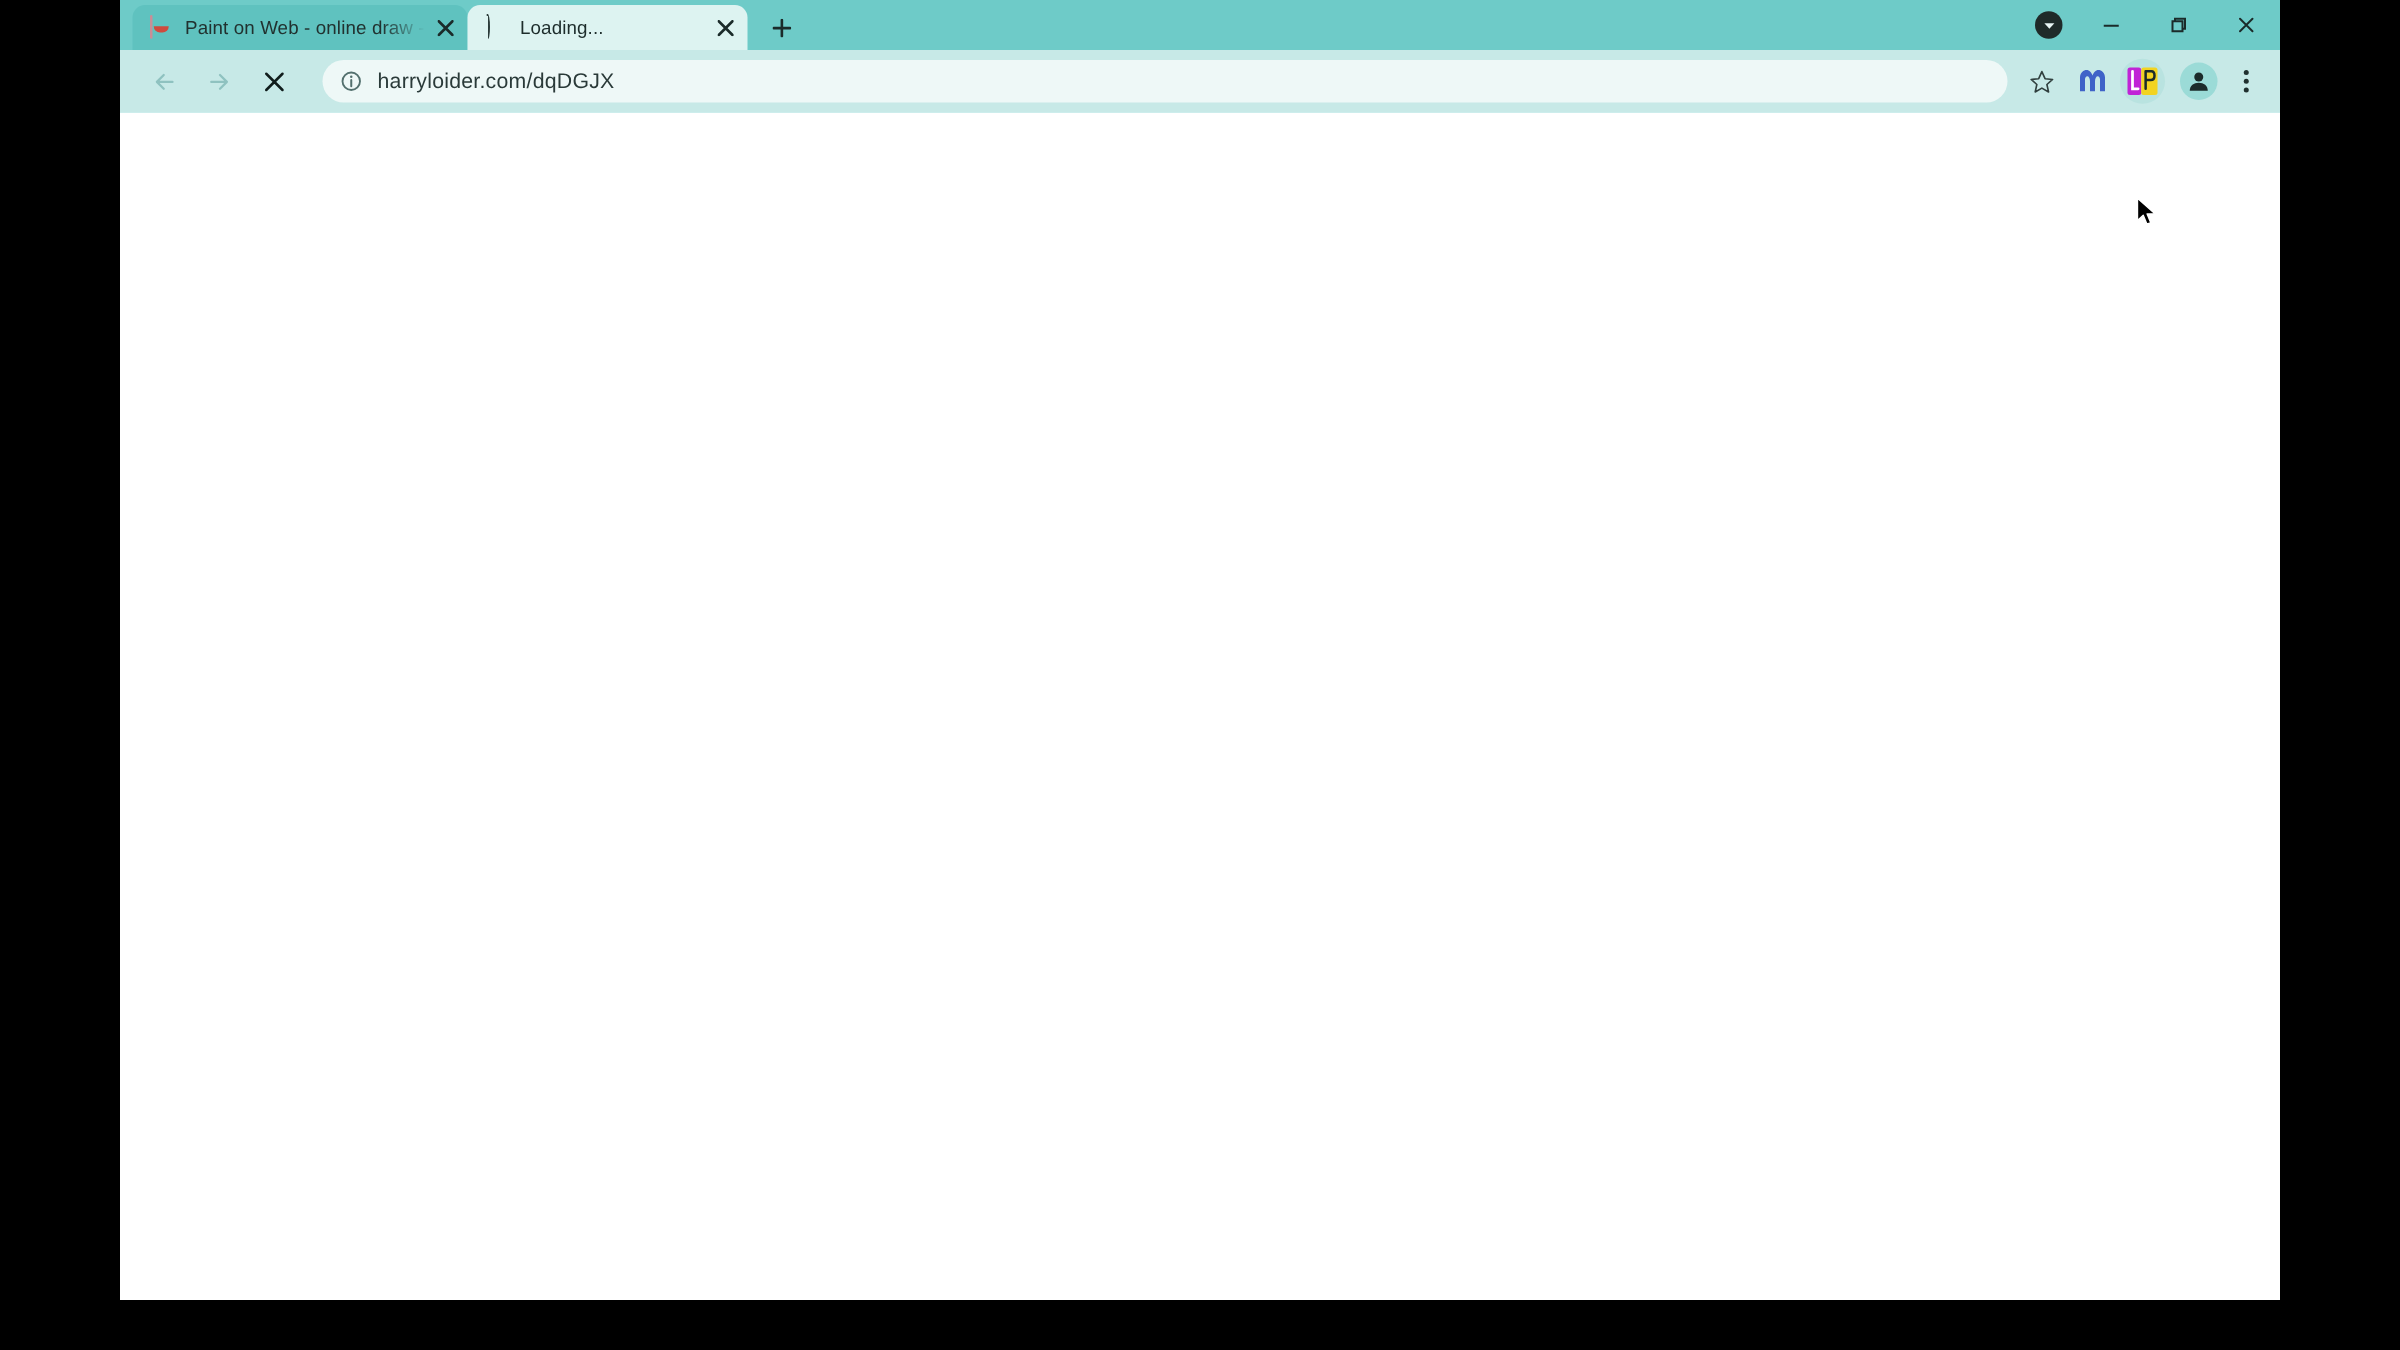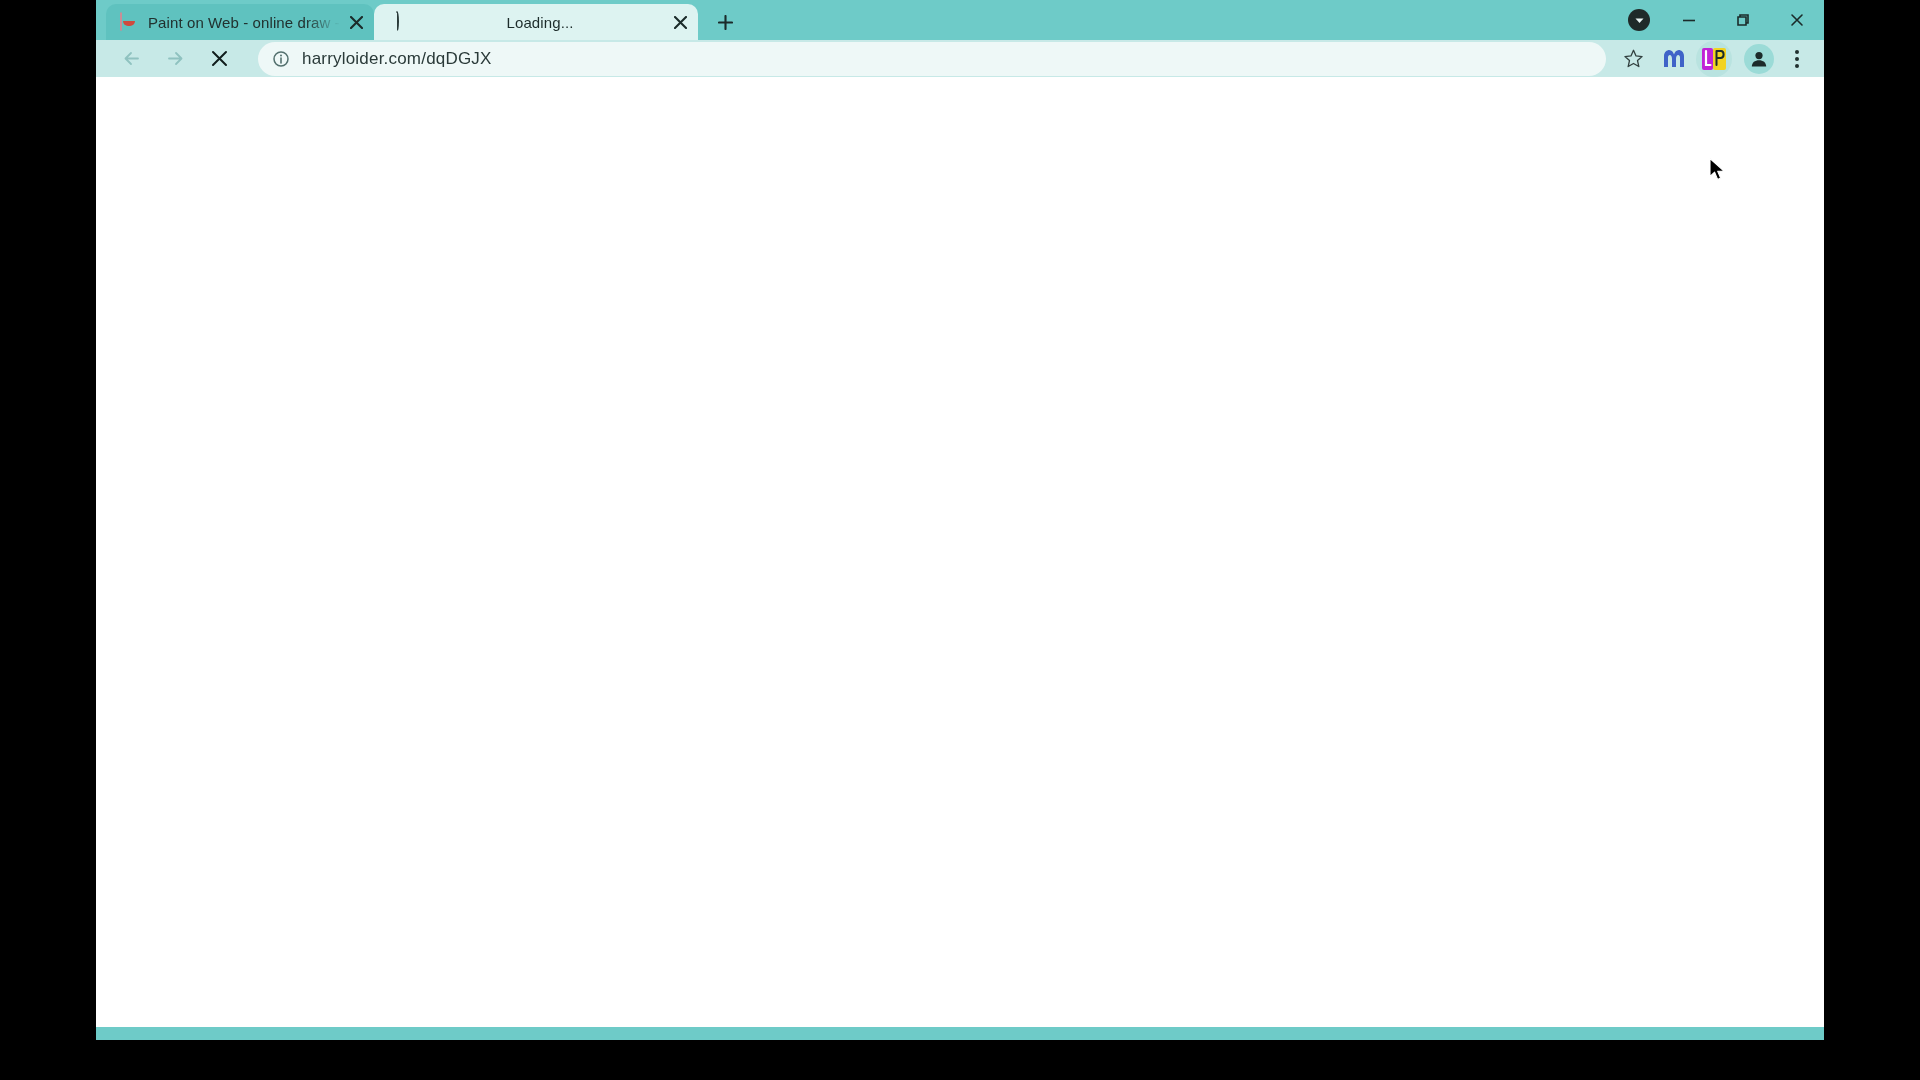--- a/index.html
+++ b/index.html
@@ -43,23 +43,22 @@
     padding: 0 6px 0 14px;
     cursor: default;
   }
 
   .tab.inactive {
     width: 268px;
     background: #5fc2bf;
   }
 
   .tab.active {
-    width: 324px;
+    width: 224px;
     background: #ddf3f1;
-    text-align: center;
   }
 
   .tab-favicon {
     width: 18px;
     height: 18px;
     flex: 0 0 18px;
     margin-right: 10px;
     position: relative;
   }
 
@@ -144,21 +143,21 @@
     border-radius: 50%;
     background: #1f2a29;
     display: flex;
     align-items: center;
     justify-content: center;
     margin-right: 12px;
   }
 
   
   #toolbar {
-    height: 37px;
+    height: 50px;
     background: #c7e9e7;
     display: flex;
     align-items: center;
     padding: 0 12px 0 16px;
   }
 
   .nav-btn {
     width: 38px; height: 38px;
     display: flex;
     align-items: center;

